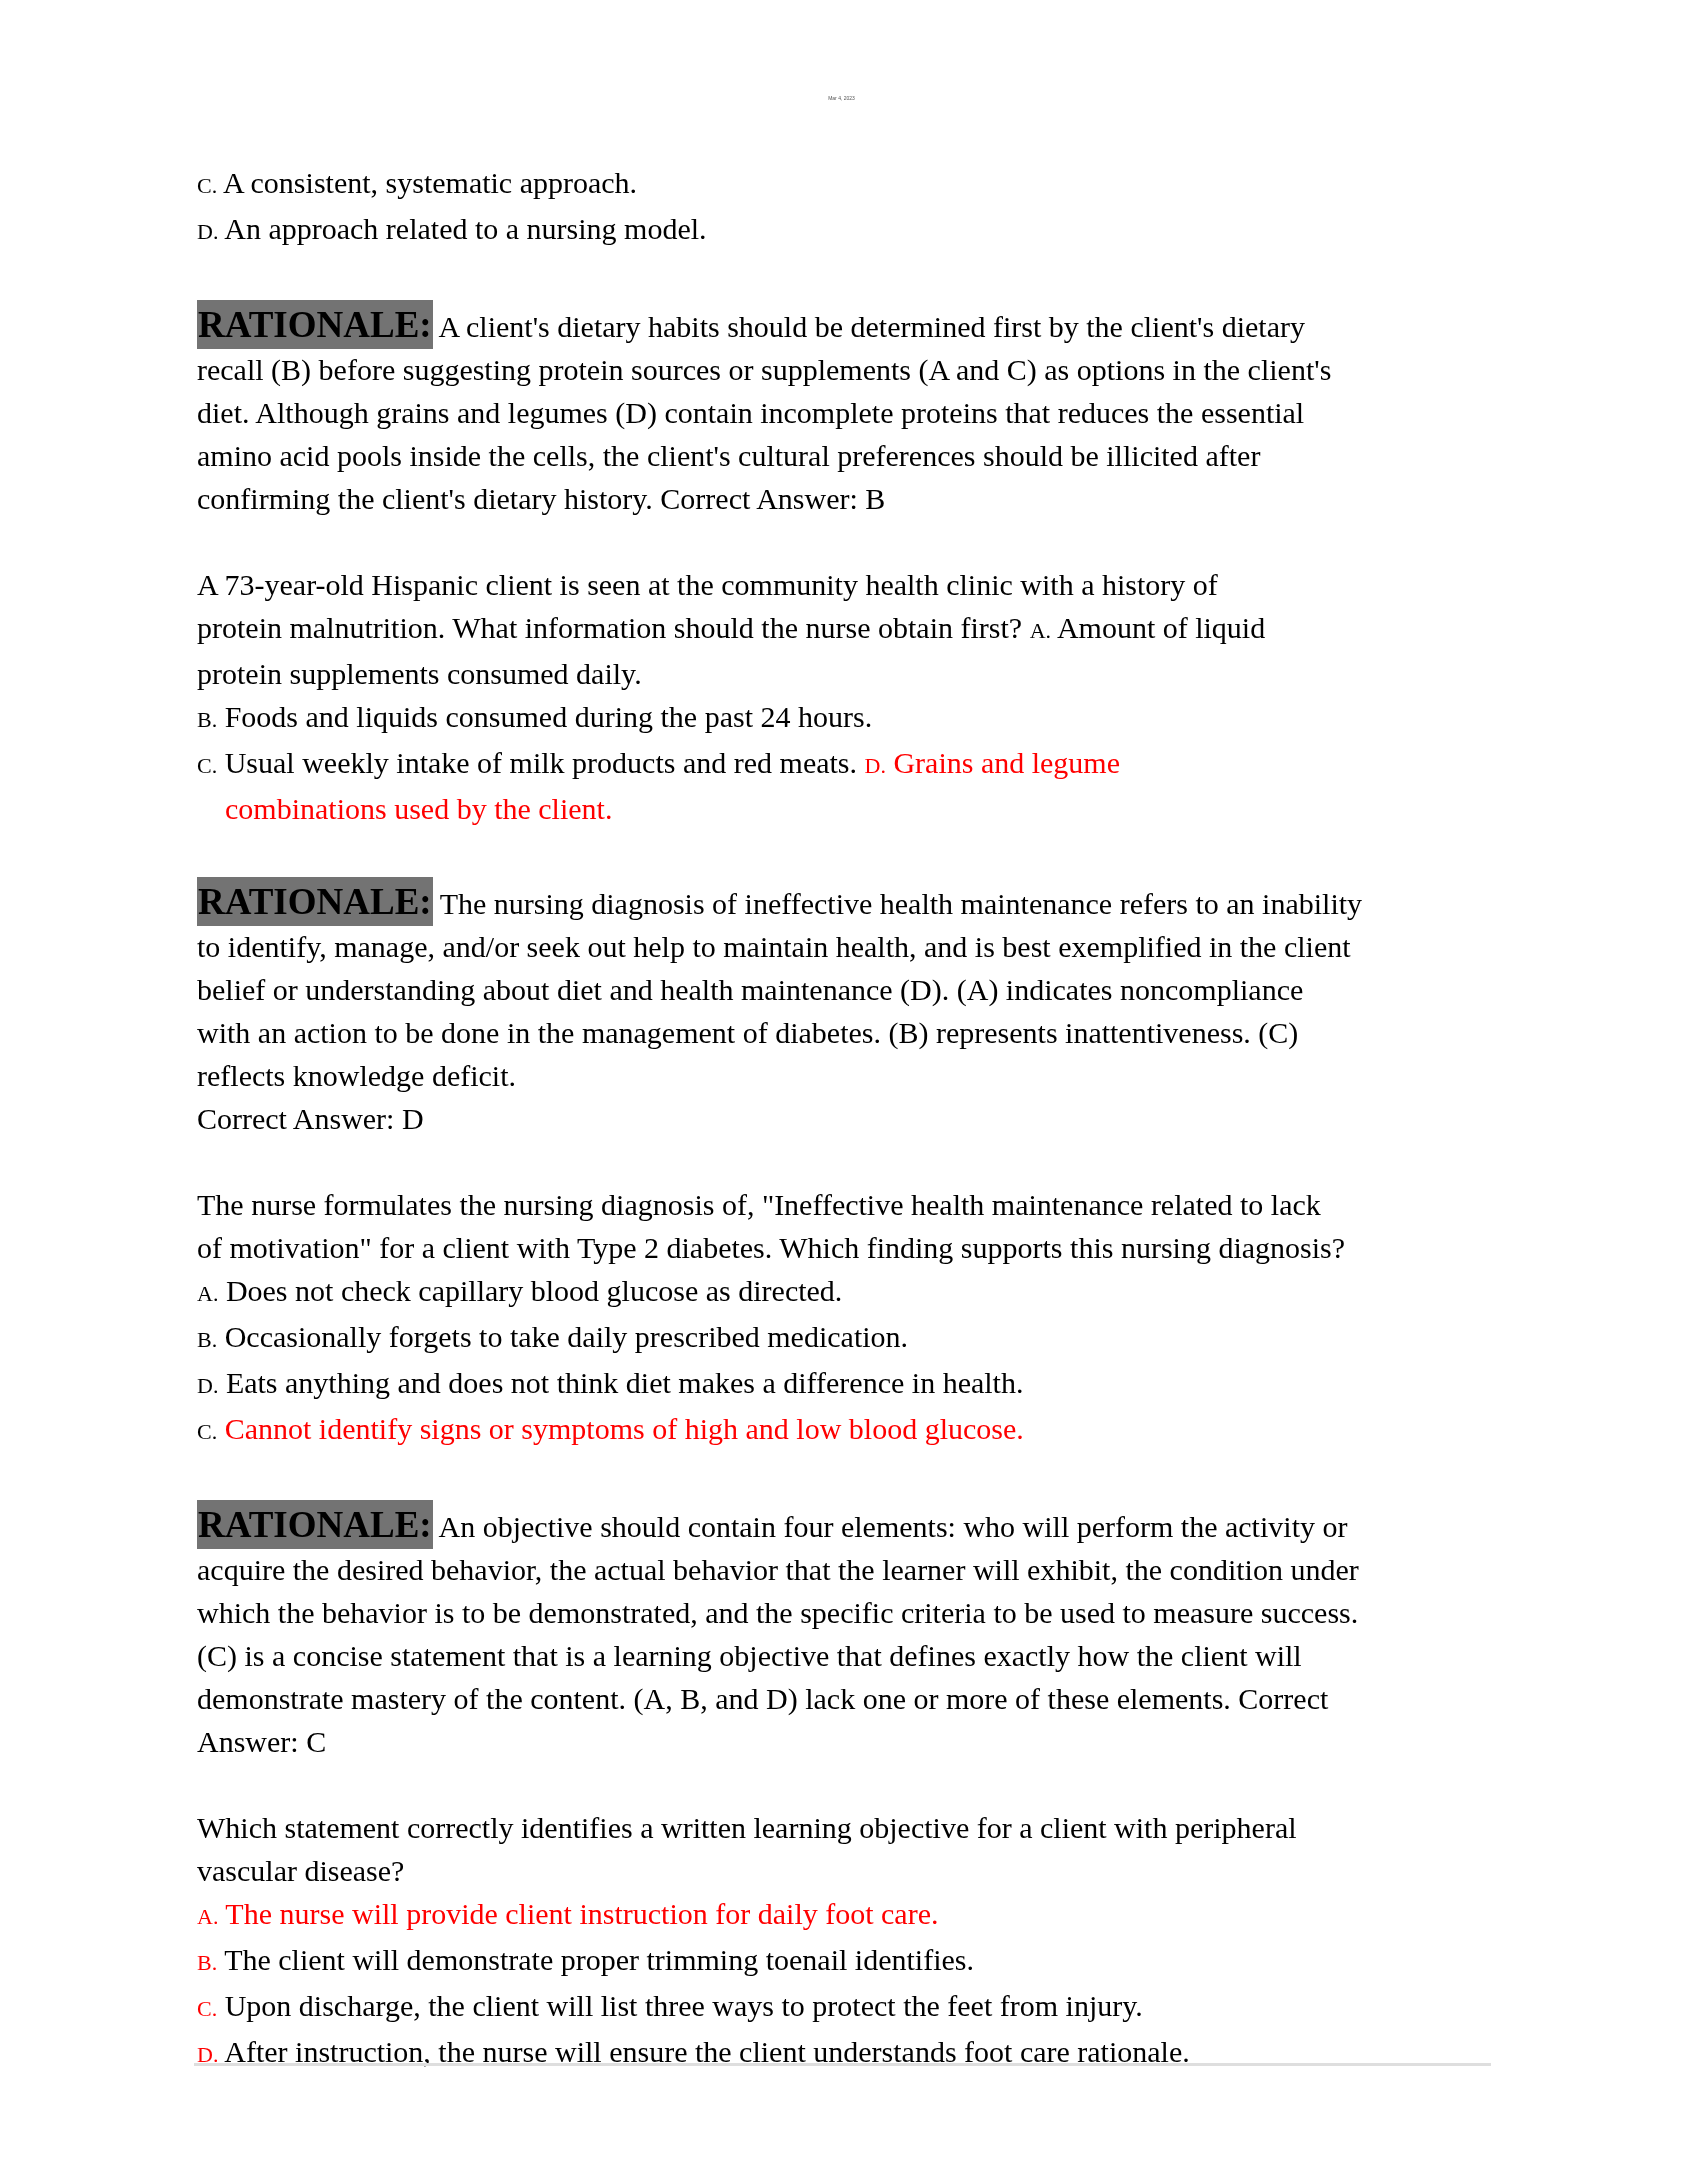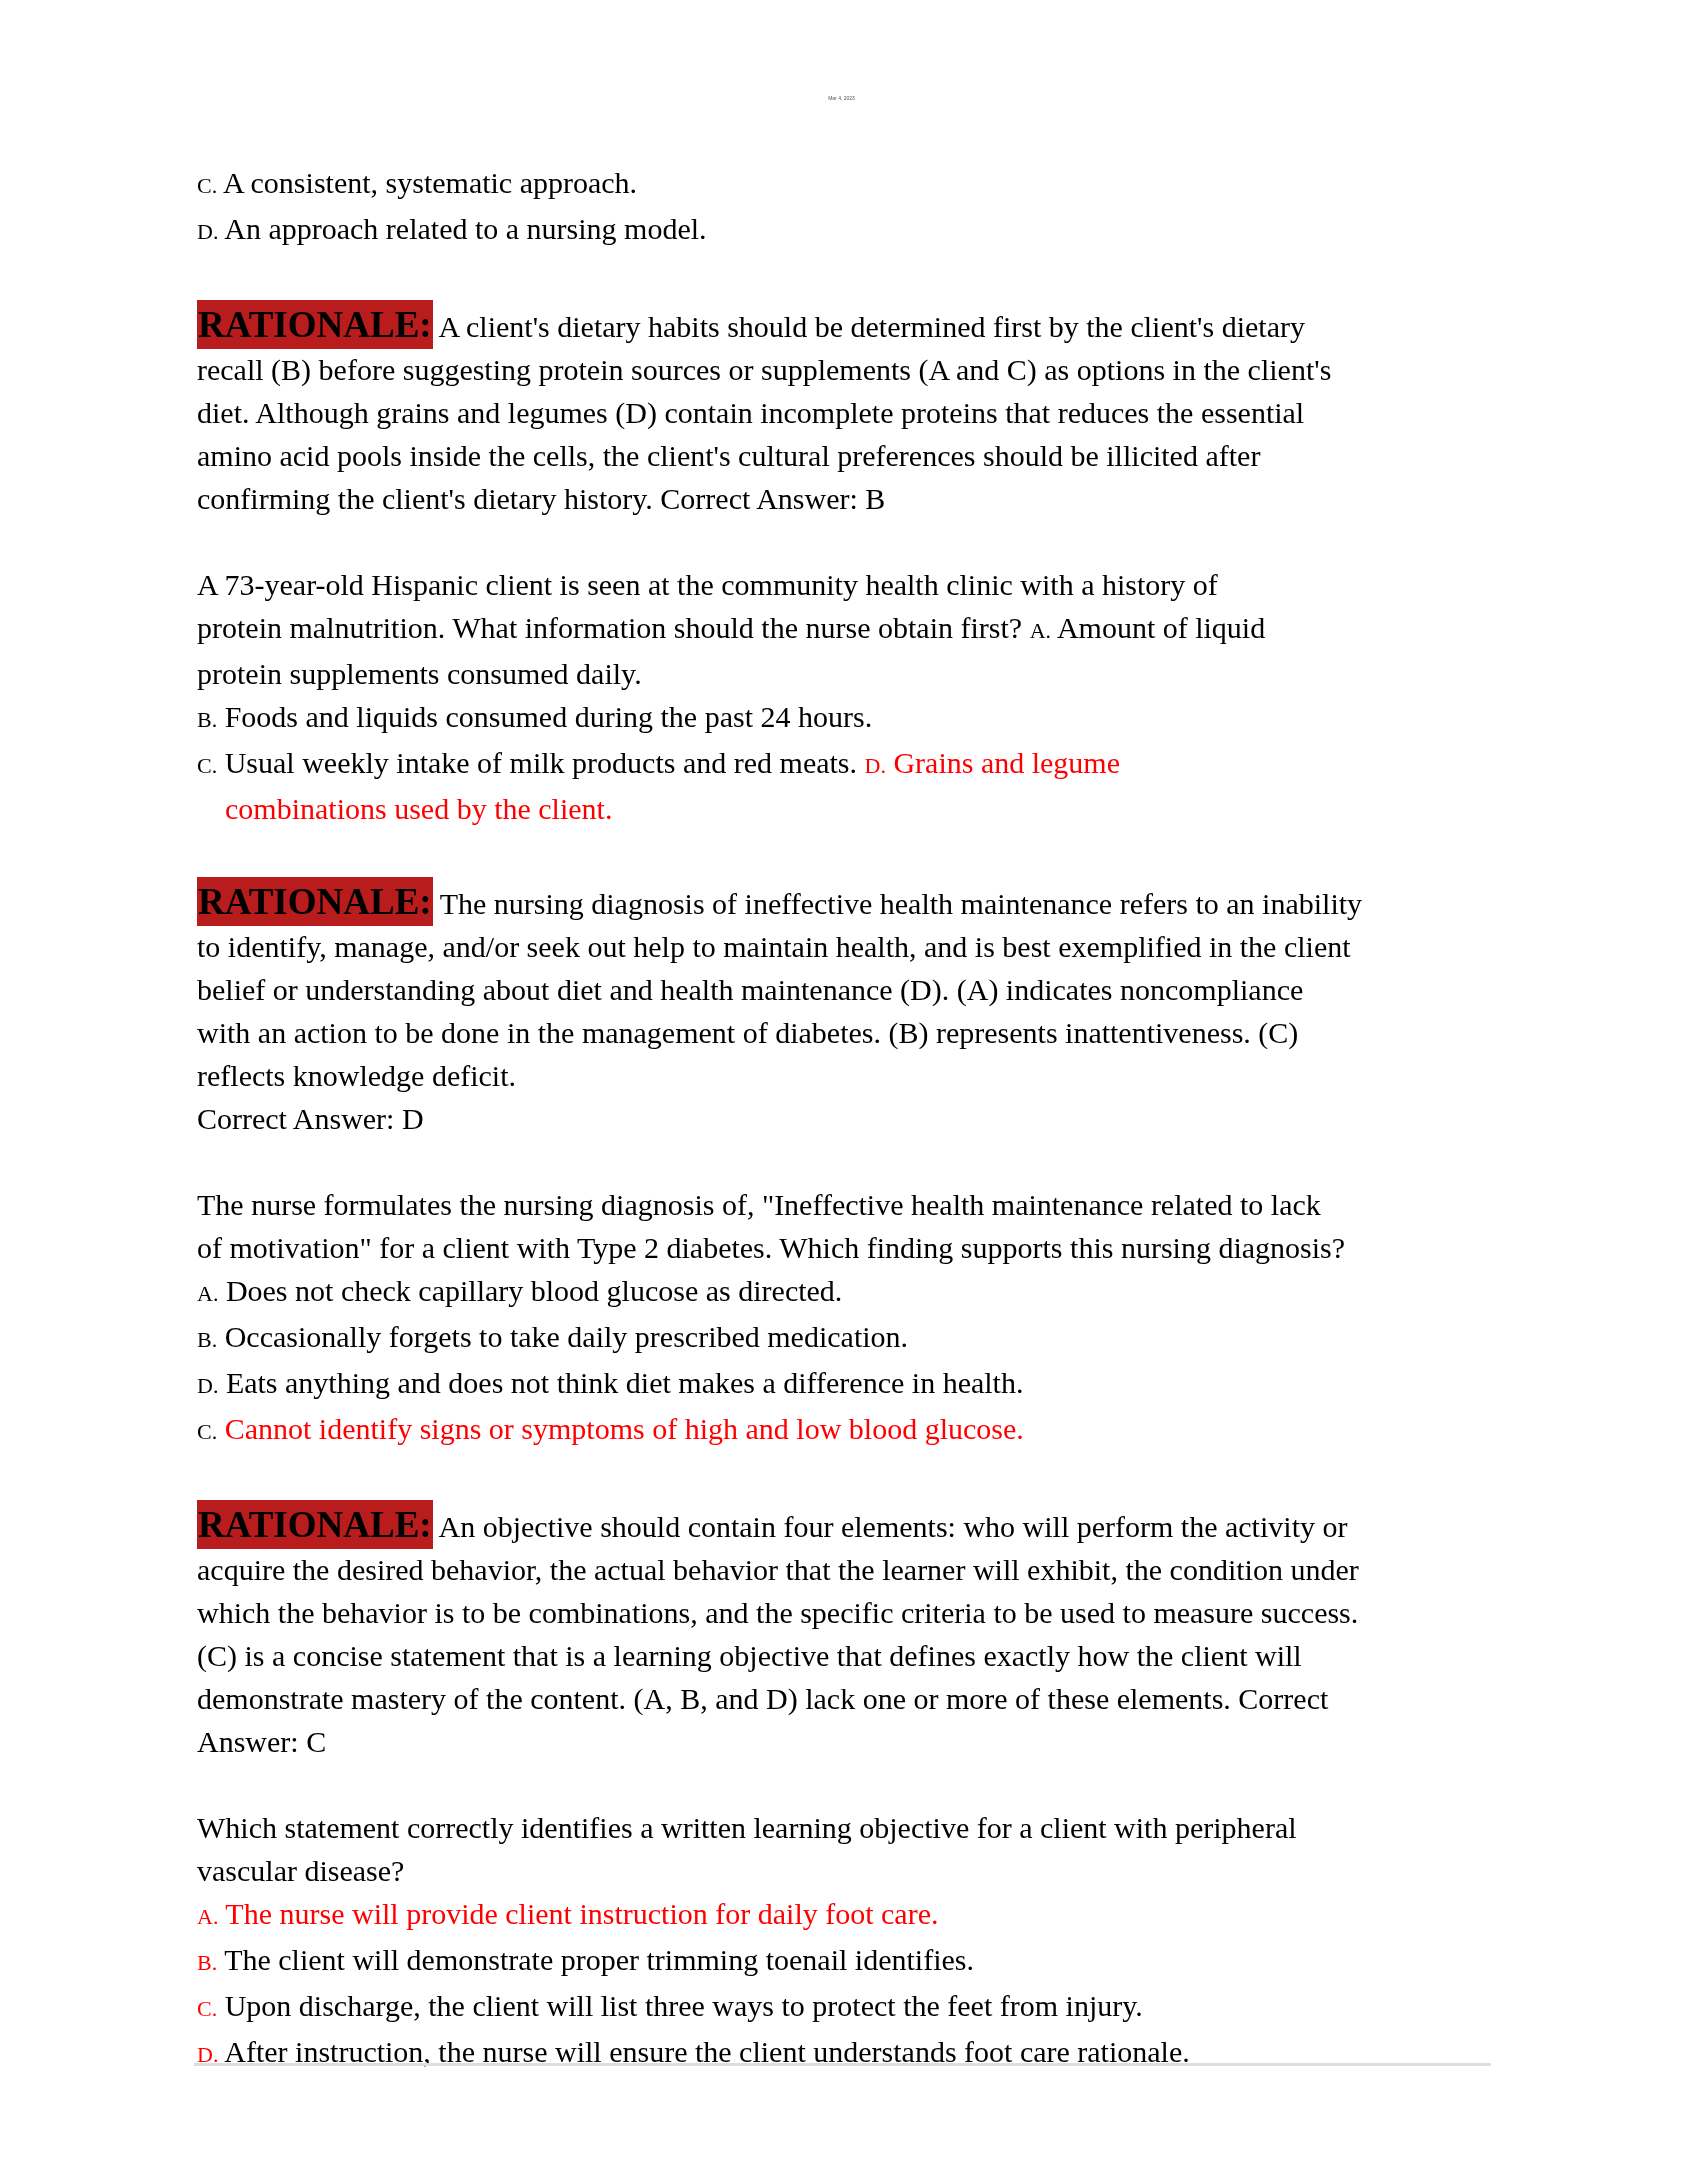--- a/index.html
+++ b/index.html
@@ -36,21 +36,21 @@
     .line {
       display: block;
       white-space: nowrap;
     }
     .lbl {
       font-size: 22px;
     }
     .red { color: #ff0000; }
     .gap { height: 43px; }
     .rationale-head {
-      background: #b91c1c;
+      background: #737373;
       font-weight: bold;
       font-size: 37px;
       padding: 4px 1px;
     }
     .indent { padding-left: 28px; }
     .divider {
       position: absolute;
       left: 194px;
       top: 2063px;
       width: 1297px;
@@ -111,21 +111,21 @@
     <span class="line"><span class="lbl">B.</span> <span>Occasionally forgets to take daily prescribed medication.</span></span>
     <span class="line"><span class="lbl">D.</span> <span>Eats anything and does not think diet makes a difference in health.</span></span>
     <span class="line"><span class="lbl">C.</span> <span class="red">Cannot identify signs or symptoms of high and low blood glucose.</span></span>
   </div>
 
   <div class="gap" style="height:50px"></div>
 
   <div>
     <span class="line"><span class="rationale-head">RATIONALE:</span><span> An objective should contain four elements: who will perform the activity or</span></span>
     <span class="line">acquire the desired behavior, the actual behavior that the learner will exhibit, the condition under</span>
-    <span class="line">which the behavior is to be combinations, and the specific criteria to be used to measure success.</span>
+    <span class="line">which the behavior is to be demonstrated, and the specific criteria to be used to measure success.</span>
     <span class="line">(C) is a concise statement that is a learning objective that defines exactly how the client will</span>
     <span class="line">demonstrate mastery of the content. (A, B, and D) lack one or more of these elements. Correct</span>
     <span class="line">Answer: C</span>
   </div>
 
   <div class="gap"></div>
 
   <div>
     <span class="line">Which statement correctly identifies a written learning objective for a client with peripheral</span>
     <span class="line">vascular disease?</span>

